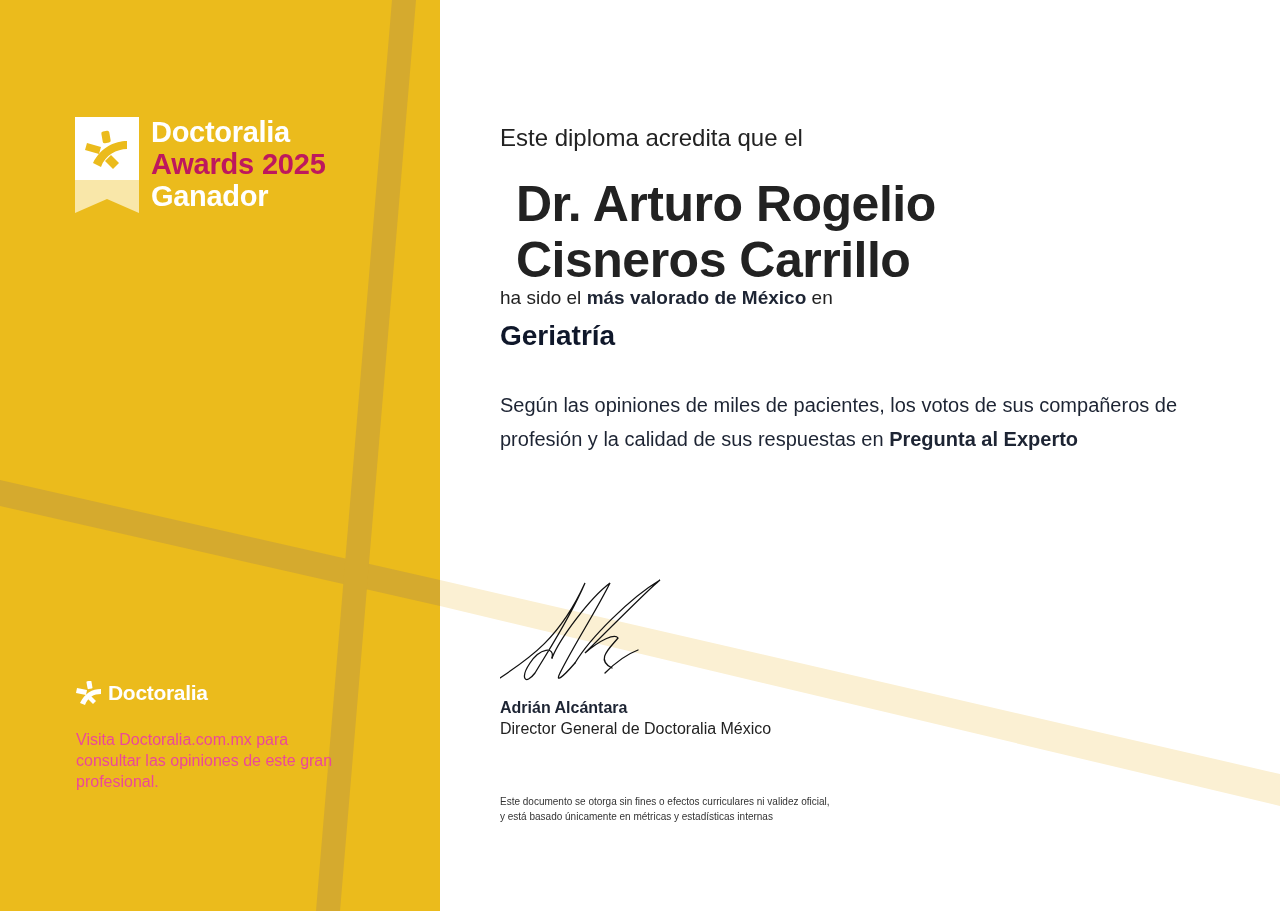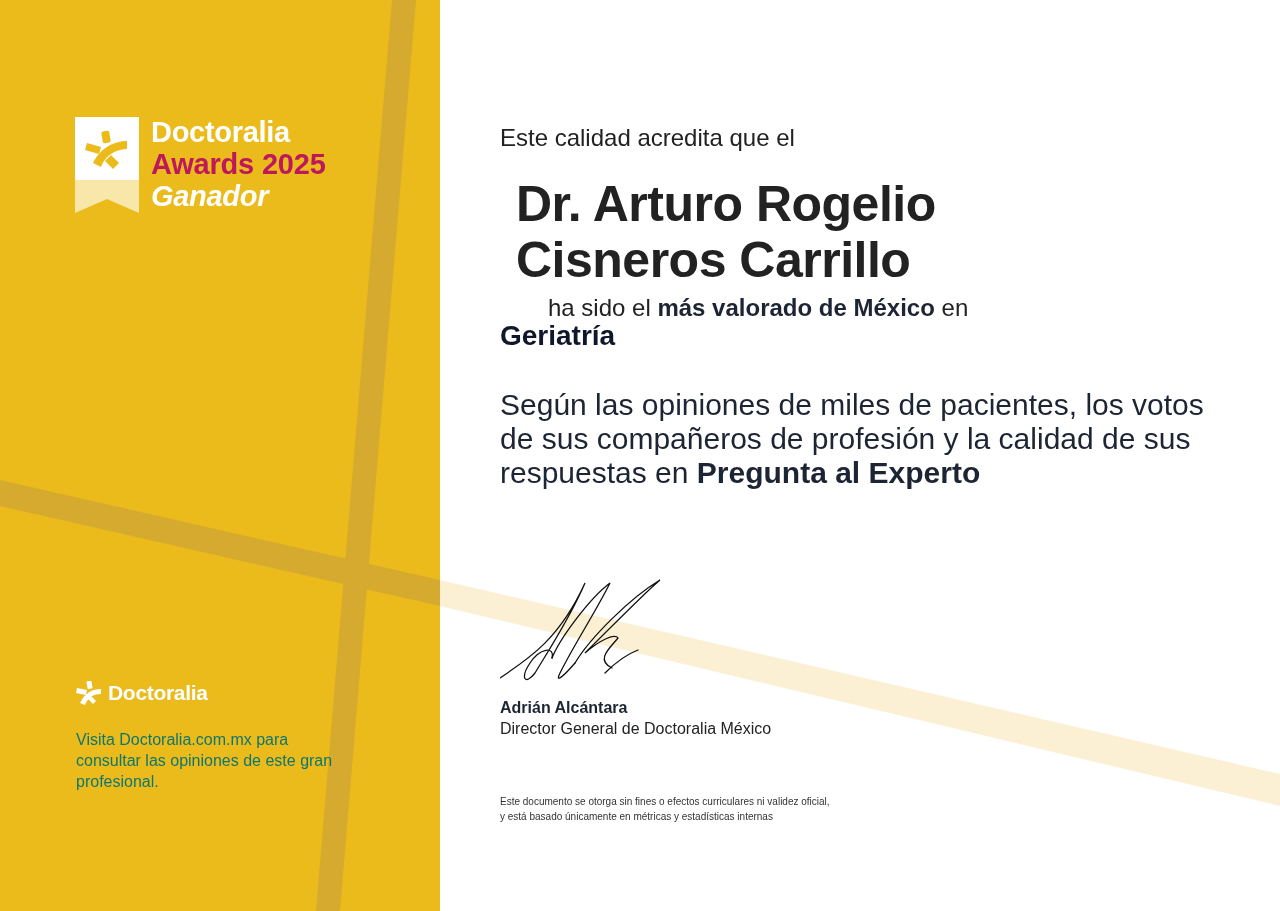--- a/index.html
+++ b/index.html
@@ -3,31 +3,31 @@
 <meta charset="utf-8">
 <style>
   html,body{margin:0;padding:0;}
   body{width:1280px;height:911px;position:relative;overflow:hidden;background:#ffffff;font-family:"Liberation Sans","DejaVu Sans",sans-serif;}
   .bg-svg{position:absolute;left:0;top:0;width:1280px;height:911px;z-index:0;}
   .left-panel{position:absolute;left:0;top:0;width:440px;height:911px;z-index:1;}
   .badge{position:absolute;left:75px;top:117px;width:64px;height:96px;}
   .award-title{position:absolute;left:151px;top:116px;color:#fff;line-height:32px;}
   .award-title .l1{font-size:29px;font-weight:bold;display:block;letter-spacing:-0.3px;}
   .award-title .l2{font-size:29px;font-weight:bold;display:block;color:#be185d;letter-spacing:-0.2px;}
-  .award-title .l3{font-size:29px;font-weight:bold;display:block;letter-spacing:-0.3px;font-style:italic;}
+  .award-title .l3{font-size:29px;font-weight:bold;display:block;letter-spacing:-0.3px;}
   .footer-logo{position:absolute;left:76px;top:681px;display:flex;align-items:center;gap:6px;color:#fff;}
   .footer-logo .name{font-size:21px;font-weight:bold;letter-spacing:-0.3px;}
-  .footer-text{position:absolute;left:76px;top:729px;width:260px;color:#0f766e;font-size:16px;line-height:21px;}
+  .footer-text{position:absolute;left:76px;top:729px;width:260px;color:#ec4899;font-size:16px;line-height:21px;}
   .right{position:absolute;left:500px;top:0;width:760px;height:911px;z-index:2;color:#1f1f1f;}
   .intro{position:absolute;top:124px;font-size:24px;color:#222;}
   .name-h{position:absolute;top:160px;font-size:50px;font-weight:bold;line-height:56px;color:#222;letter-spacing:-0.5px;margin:16px;}
-  .line3{position:absolute;top:294px;font-size:24px;color:#222;margin-left:48px;}
+  .line3{position:absolute;top:287px;font-size:19px;color:#222;}
   .line3 b{color:#1d2433;}
   .specialty{position:absolute;top:320px;font-size:28px;font-weight:bold;color:#0f172a;}
-  .para{position:absolute;top:388px;width:720px;font-size:30px;line-height:34px;color:#1d2433;}
+  .para{position:absolute;top:388px;width:720px;font-size:20px;line-height:34px;color:#1d2433;}
   .para b{font-weight:bold;}
   .signature{position:absolute;left:0;top:578px;width:165px;height:108px;}
   .signer{position:absolute;top:699px;font-size:16px;font-weight:bold;color:#1d2433;}
   .signer-role{position:absolute;top:720px;font-size:16px;color:#222;}
   .disclaimer{position:absolute;top:794px;font-size:10px;line-height:15px;color:#333;width:400px;}
 </style>
 </head>
 <body>
 
 <svg class="bg-svg" viewBox="0 0 1280 911" xmlns="http://www.w3.org/2000/svg">
@@ -66,21 +66,21 @@
         <path d="M4 22 C9 12, 16 8, 25 8 L25 13 C18 13, 12 16, 9 24 Z"></path>
         <path d="M15 15 L20 20 L17 23 L12 18 Z"></path>
       </g>
     </svg>
     <span class="name">Doctoralia</span>
   </div>
   <div class="footer-text">Visita Doctoralia.com.mx para consultar las opiniones de este gran profesional.</div>
 </div>
 
 <div class="right">
-  <div class="intro">Este calidad acredita que el</div>
+  <div class="intro">Este diploma acredita que el</div>
   <h1 class="name-h">
     <span>Dr. Arturo Rogelio</span><br>
     <span>Cisneros Carrillo</span>
   </h1>
   <div class="line3"><span>ha sido el </span><b>más valorado de México</b><span> en</span></div>
   <div class="specialty">Geriatría</div>
   <div class="para"><span>Según las opiniones de miles de pacientes, los votos de sus compañeros de profesión y la calidad de sus respuestas en </span><b>Pregunta al Experto</b></div>
 
   <svg class="signature" viewBox="0 0 165 108" xmlns="http://www.w3.org/2000/svg">
     <g fill="none" stroke="#111" stroke-width="1.3" stroke-linecap="round">

